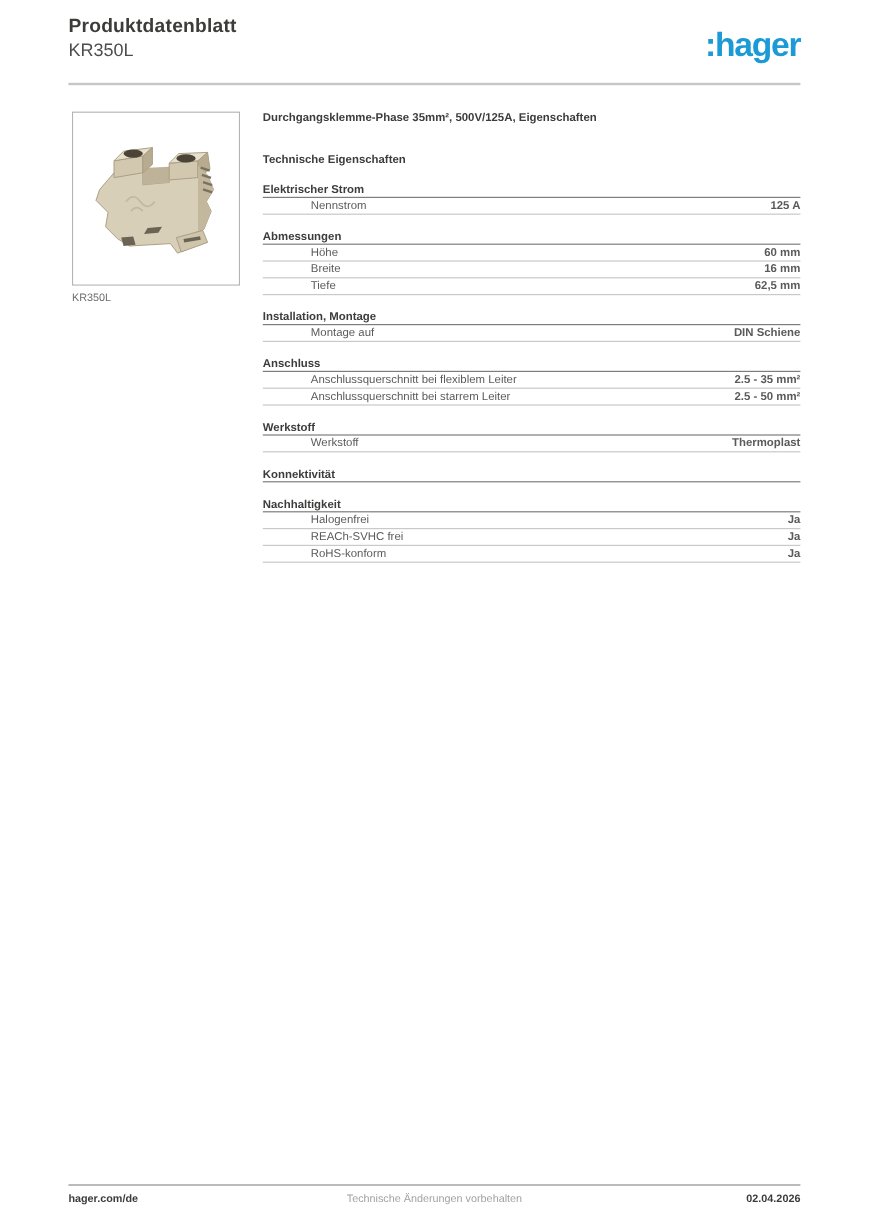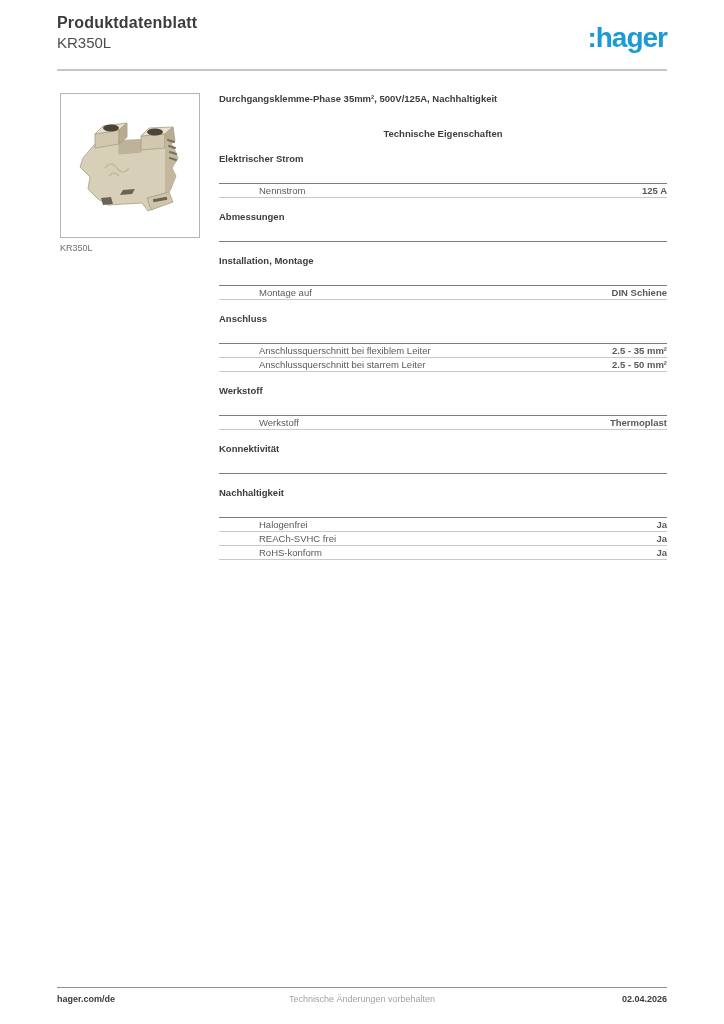--- a/index.html
+++ b/index.html
@@ -71,30 +71,29 @@
     font-weight: bold;
     color: #3c3c3b;
     line-height: 12px;
   }
   .specs-heading {
     margin-top: 23px;
     font-size: 9.5px;
     font-weight: bold;
     color: #3c3c3b;
     line-height: 12px;
-    text-align: center;
   }
   #sections { margin-top: 13px; }
   .spec-section { margin-bottom: 13px; }
   .section-title {
     font-size: 9.5px;
     font-weight: bold;
     color: #3c3c3b;
     line-height: 11px;
-    padding-bottom: 19px;
+    padding-bottom: 0;
     border-bottom: 1px solid #7d7d7d;
   }
   .spec-row {
     display: flex;
     justify-content: space-between;
     align-items: center;
     height: 14px;
     border-bottom: 1px solid #c9c9c9;
     font-size: 9.5px;
     color: #5a5a5c;
@@ -180,35 +179,51 @@
 
       <g stroke="#c2b79c" stroke-width="1.5" fill="none" opacity="0.9">
         <path d="M44,74 q6,-8 12,0 q6,8 12,0"></path>
         <path d="M48,82 q5,-6 10,0"></path>
       </g>
     </svg>
   </div>
   <div class="image-caption">KR350L</div>
 
   <div class="content">
-    <div class="description">Durchgangsklemme-Phase 35mm², 500V/125A, Nachhaltigkeit</div>
+    <div class="description">Durchgangsklemme-Phase 35mm², 500V/125A, Eigenschaften</div>
     <div class="specs-heading">Technische Eigenschaften</div>
     <div id="sections">
   <section class="spec-section">
     <h3 class="section-title">Elektrischer Strom</h3>
     <div class="rows">
   <div class="spec-row">
     <span class="spec-label">Nennstrom</span>
     <span class="spec-value">125 A</span>
   </div>
 </div>
   </section>
 
   <section class="spec-section">
     <h3 class="section-title">Abmessungen</h3>
+    <div class="rows">
+  <div class="spec-row">
+    <span class="spec-label">Höhe</span>
+    <span class="spec-value">60 mm</span>
+  </div>
+
+  <div class="spec-row">
+    <span class="spec-label">Breite</span>
+    <span class="spec-value">16 mm</span>
+  </div>
+
+  <div class="spec-row">
+    <span class="spec-label">Tiefe</span>
+    <span class="spec-value">62,5 mm</span>
+  </div>
+</div>
   </section>
 
   <section class="spec-section">
     <h3 class="section-title">Installation, Montage</h3>
     <div class="rows">
   <div class="spec-row">
     <span class="spec-label">Montage auf</span>
     <span class="spec-value">DIN Schiene</span>
   </div>
 </div>

